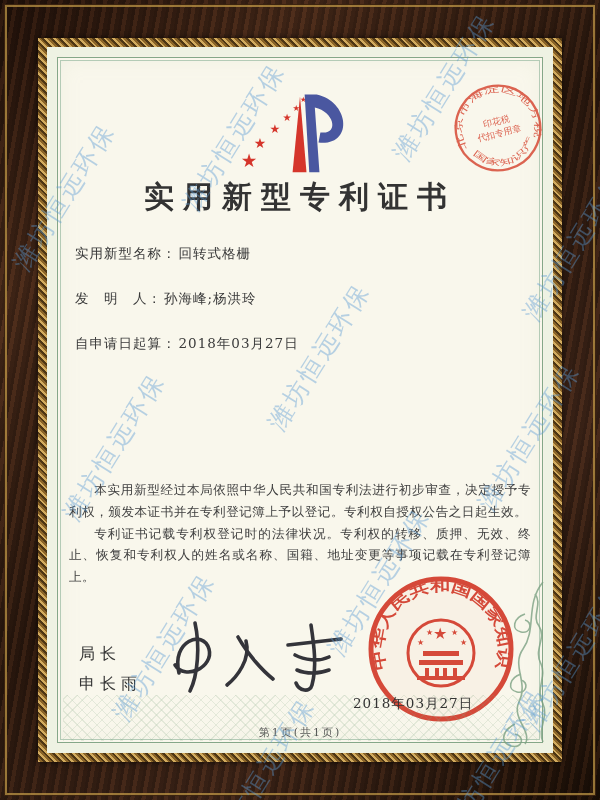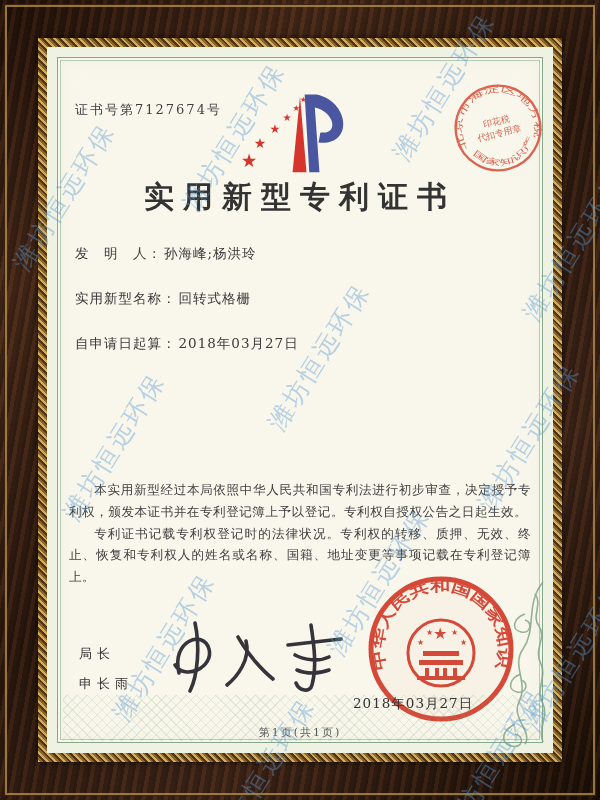--- a/index.html
+++ b/index.html
@@ -21,21 +21,21 @@
   .cert-no{position:absolute;left:28px;top:54px;font-size:13px;letter-spacing:2px;color:#3f3f3f;}
   .logo{position:absolute;left:188px;top:40px;width:130px;height:88px;}
   .title{position:absolute;left:0;top:130px;width:100%;text-align:center;
     font-size:30px;letter-spacing:9px;color:#333;font-weight:600;}
   .fields{position:absolute;left:28px;top:198px;width:460px;}
   .field-row{height:14px;margin-bottom:31px;font-size:13.5px;color:#3a3a3a;letter-spacing:1px;white-space:nowrap;}
   .field-row .lab{margin-right:2px;}
   .paras{position:absolute;left:22px;top:432px;width:462px;}
   .paras p{margin:0;font-size:12.6px;line-height:21.8px;color:#3f3f3f;
     text-align:justify;text-indent:2em;letter-spacing:.5px;}
-  .director{position:absolute;left:32px;top:592px;font-size:13px;letter-spacing:5px;color:#333;line-height:30px;}
+  .director{position:absolute;left:32px;top:592px;font-size:16px;letter-spacing:5px;color:#333;line-height:30px;}
   .signature{position:absolute;left:98px;top:568px;width:215px;height:88px;}
   .seal{position:absolute;left:318px;top:526px;width:152px;height:152px;opacity:.92;}
   .seal-date{position:absolute;left:306px;top:648px;font-size:13.5px;letter-spacing:1px;color:#333;z-index:6;}
   .footer{position:absolute;left:0;top:678px;width:100%;text-align:center;font-size:11px;letter-spacing:2px;color:#555;}
   .tax-stamp{position:absolute;left:404px;top:34px;width:94px;height:94px;transform:rotate(-14deg);opacity:.88;}
   .flourish{position:absolute;right:4px;bottom:4px;width:64px;height:175px;opacity:.8;}
   .guilloche{position:absolute;left:16px;right:16px;bottom:12px;height:46px;opacity:.5;pointer-events:none;
     background:
       repeating-linear-gradient(45deg,rgba(130,168,132,.35) 0 1px,transparent 1px 7px),
       repeating-linear-gradient(-45deg,rgba(130,168,132,.35) 0 1px,transparent 1px 7px);}
@@ -53,41 +53,40 @@
 <body>
 
 <div class="stage">
   <div class="wood-grain"></div>
   <div class="gold-outer"></div>
 
   <div class="bead">
     <div class="paper">
       <div class="green-frame"></div>
 
-      <div class="cert-no">证书号第7127674号</div>
 
       <svg class="logo" viewBox="0 0 140 95">
         <text x="6" y="86" font-size="20" fill="#d5352b">★</text>
         <text x="20" y="66" font-size="15" fill="#d5352b">★</text>
         <text x="37" y="50" font-size="13" fill="#d5352b">★</text>
         <text x="51" y="37" font-size="11" fill="#d5352b">★</text>
         <text x="62" y="26" font-size="9" fill="#d5352b">★</text>
         <text x="70" y="16" font-size="8" fill="#d5352b">★</text>
         <polygon points="62,92 70,10 77,92" fill="#d5352b"></polygon>
         <path d="M80,92 L75,8 L88,8 C124,16 128,64 90,60 L92,49 C112,52 108,27 86,22 L91,92 Z" fill="#4a57a0"></path>
       </svg>
 
       <div class="title">实用新型专利证书</div>
 
       <div class="fields">
         <div class="field-row">
-          <span class="lab">发　明　人：</span><span>孙海峰;杨洪玲</span>
+          <span class="lab">实用新型名称：</span><span>回转式格栅</span>
         </div>
         <div class="field-row">
-          <span class="lab">实用新型名称：</span><span>回转式格栅</span>
+          <span class="lab">发　明　人：</span><span>孙海峰;杨洪玲</span>
         </div>
         <div class="field-row">
           <span class="lab">自申请日起算：</span><span>2018年03月27日</span>
         </div>
       </div>
 
       <div class="paras">
         <p>本实用新型经过本局依照中华人民共和国专利法进行初步审查，决定授予专利权，颁发本证书并在专利登记簿上予以登记。专利权自授权公告之日起生效。</p>
         <p>专利证书记载专利权登记时的法律状况。专利权的转移、质押、无效、终止、恢复和专利权人的姓名或名称、国籍、地址变更等事项记载在专利登记簿上。</p>
       </div>

